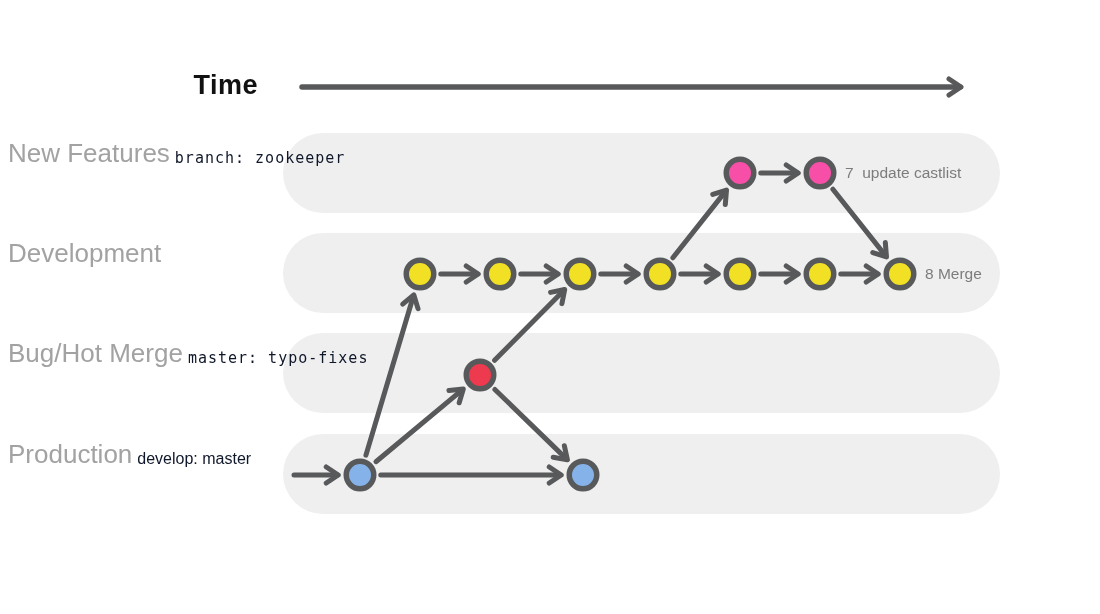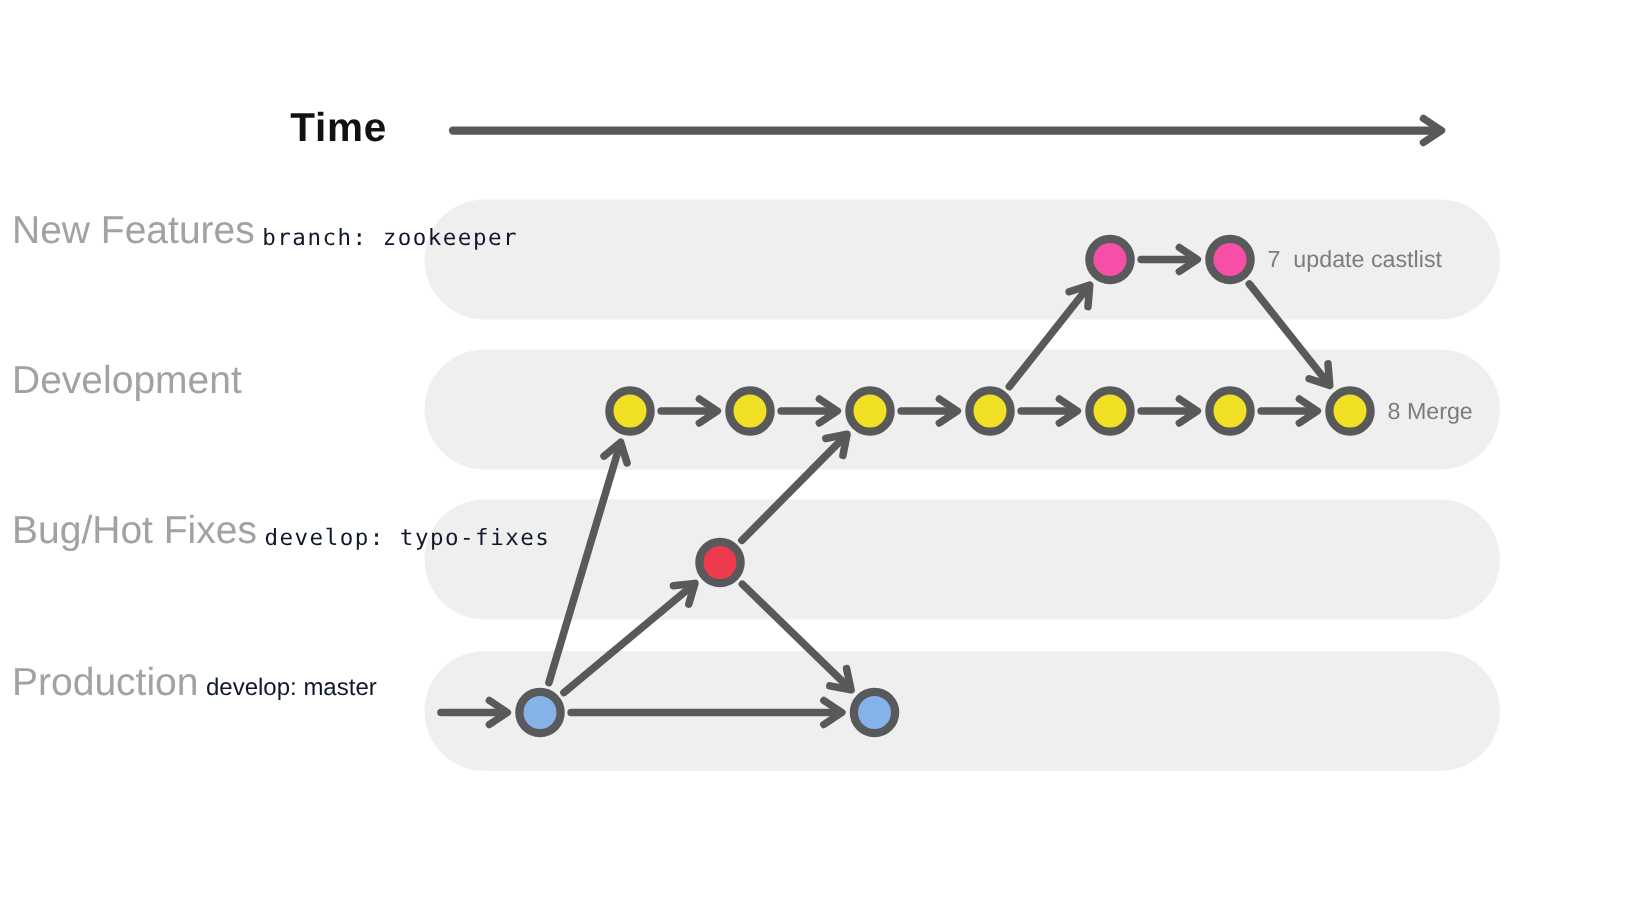--- a/index.html
+++ b/index.html
@@ -80,22 +80,22 @@
     </div>
   <div id="lane-labels">
       <div class="lane-label" style="top: 140px;">
         <div class="lane-title">New Features</div>
         <div class="lane-branch mono">branch: zookeeper</div>
       </div>
       <div class="lane-label" style="top: 240px;">
         <div class="lane-title">Development</div>
       </div>
       <div class="lane-label" style="top: 340px;">
-        <div class="lane-title">Bug/Hot Fixes</div>
-        <div class="lane-branch mono">develop: typo-fixes</div>
+        <div class="lane-title">Bug/Hot Merge</div>
+        <div class="lane-branch mono">master: typo-fixes</div>
       </div>
       <div class="lane-label" style="top: 441px; text-align: right;">
         <div class="lane-title">Production</div>
         <div class="lane-branch">develop: master</div>
       </div>
     </div>
   <svg id="diagram-svg" width="1100" height="614">
       <defs>
         <marker id="arrowhead" viewBox="0 0 24 24" refX="16" refY="12" markerWidth="24" markerHeight="24" markerUnits="userSpaceOnUse" orient="auto">
           <path d="M5,4 L17,12 L5,20" fill="none" stroke="#58595b" stroke-width="5" stroke-linecap="round" stroke-linejoin="round"></path>

